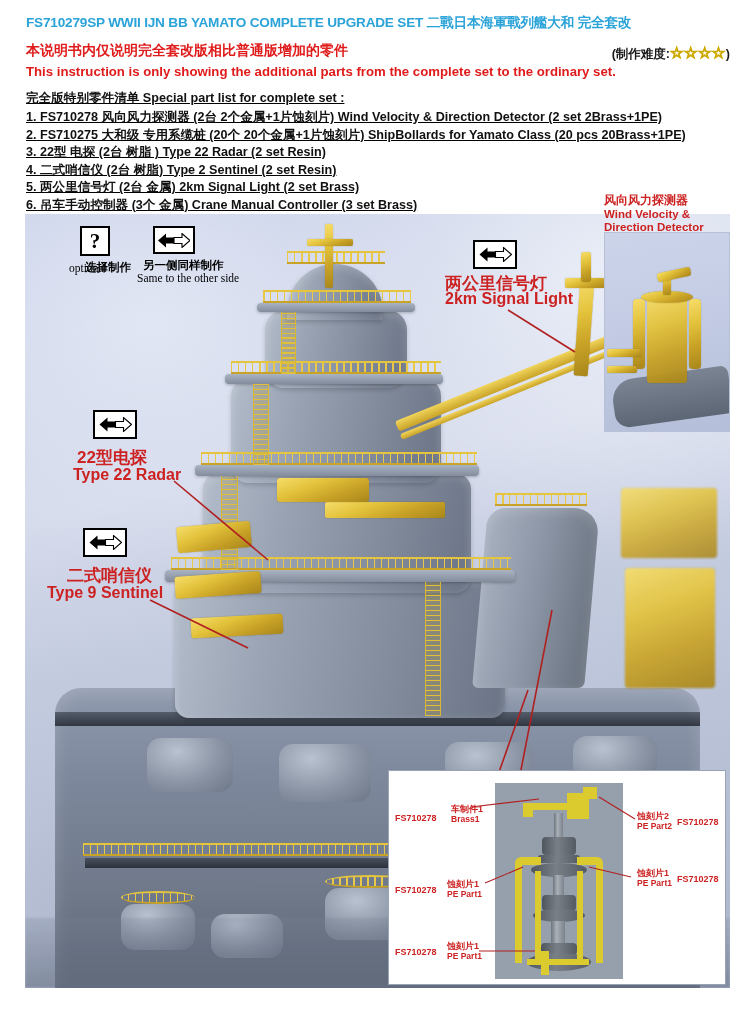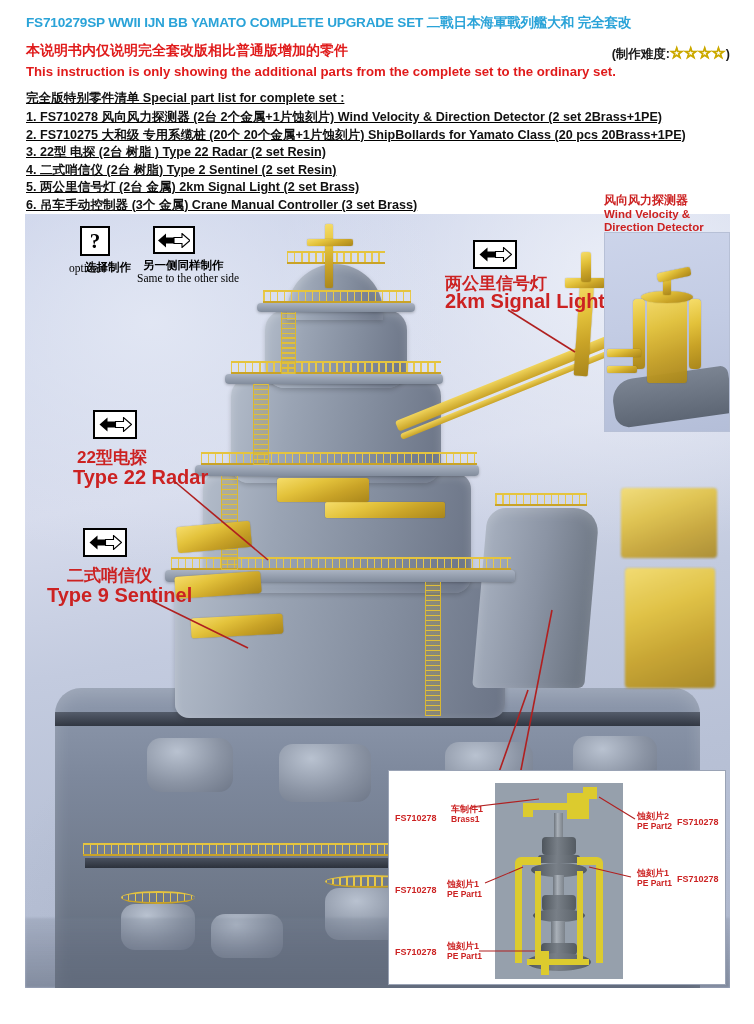--- a/index.html
+++ b/index.html
@@ -207,21 +207,21 @@
   }
   .lbl-cn-red {
     position: absolute;
     font-size: 17px;
     font-weight: bold;
     color: #cc2222;
     white-space: nowrap;
   }
   .lbl-en-red {
     position: absolute;
-    font-size: 20px;
+    font-size: 16px;
     font-weight: bold;
     color: #cc2222;
     white-space: nowrap;
   }
 
   
   .leaders { position: absolute; left: 0; top: 0; width: 754px; height: 1024px; pointer-events: none; }
 
   
   .inset {

